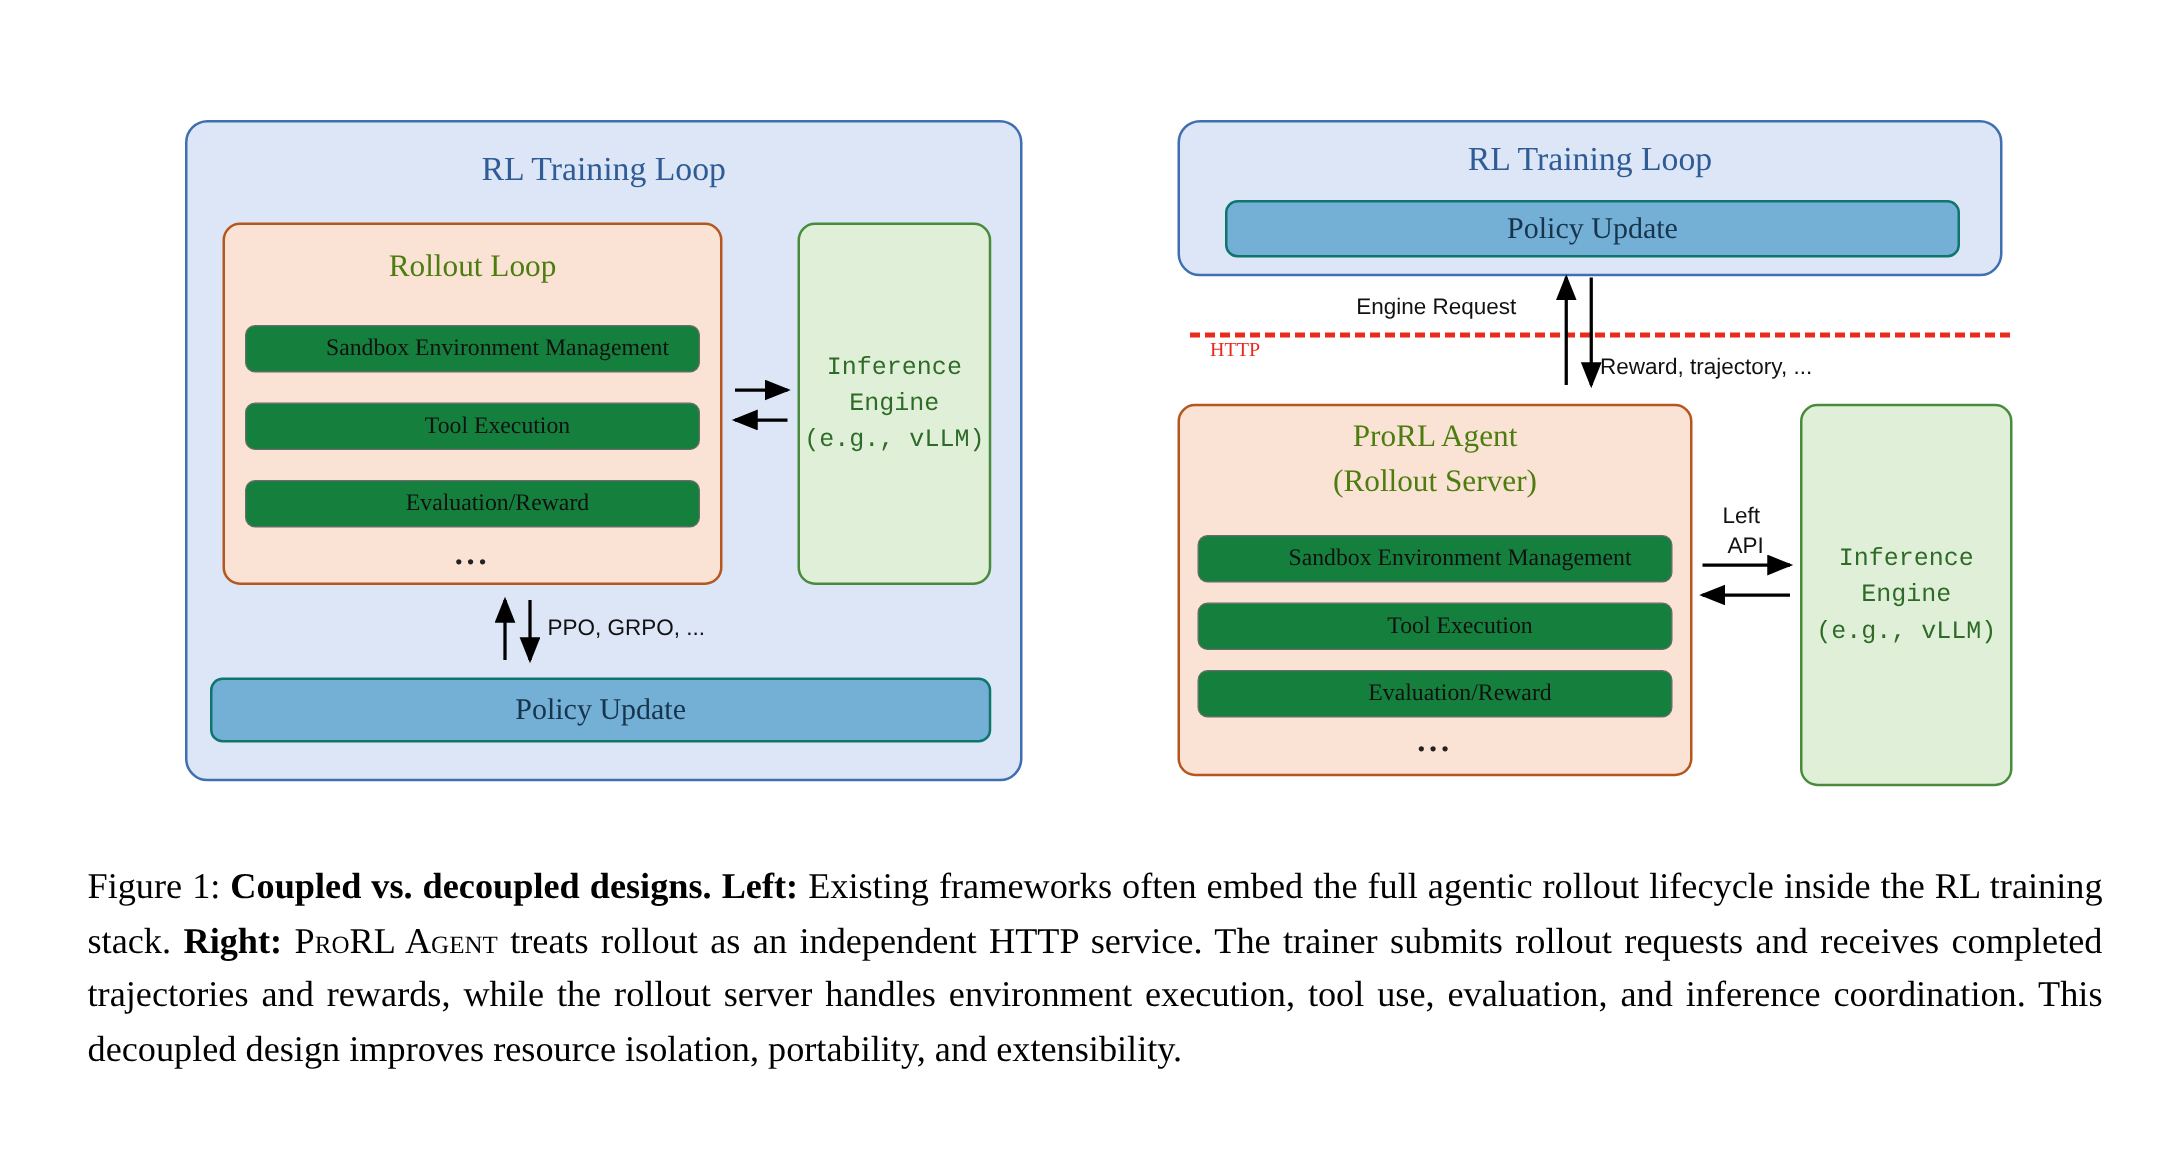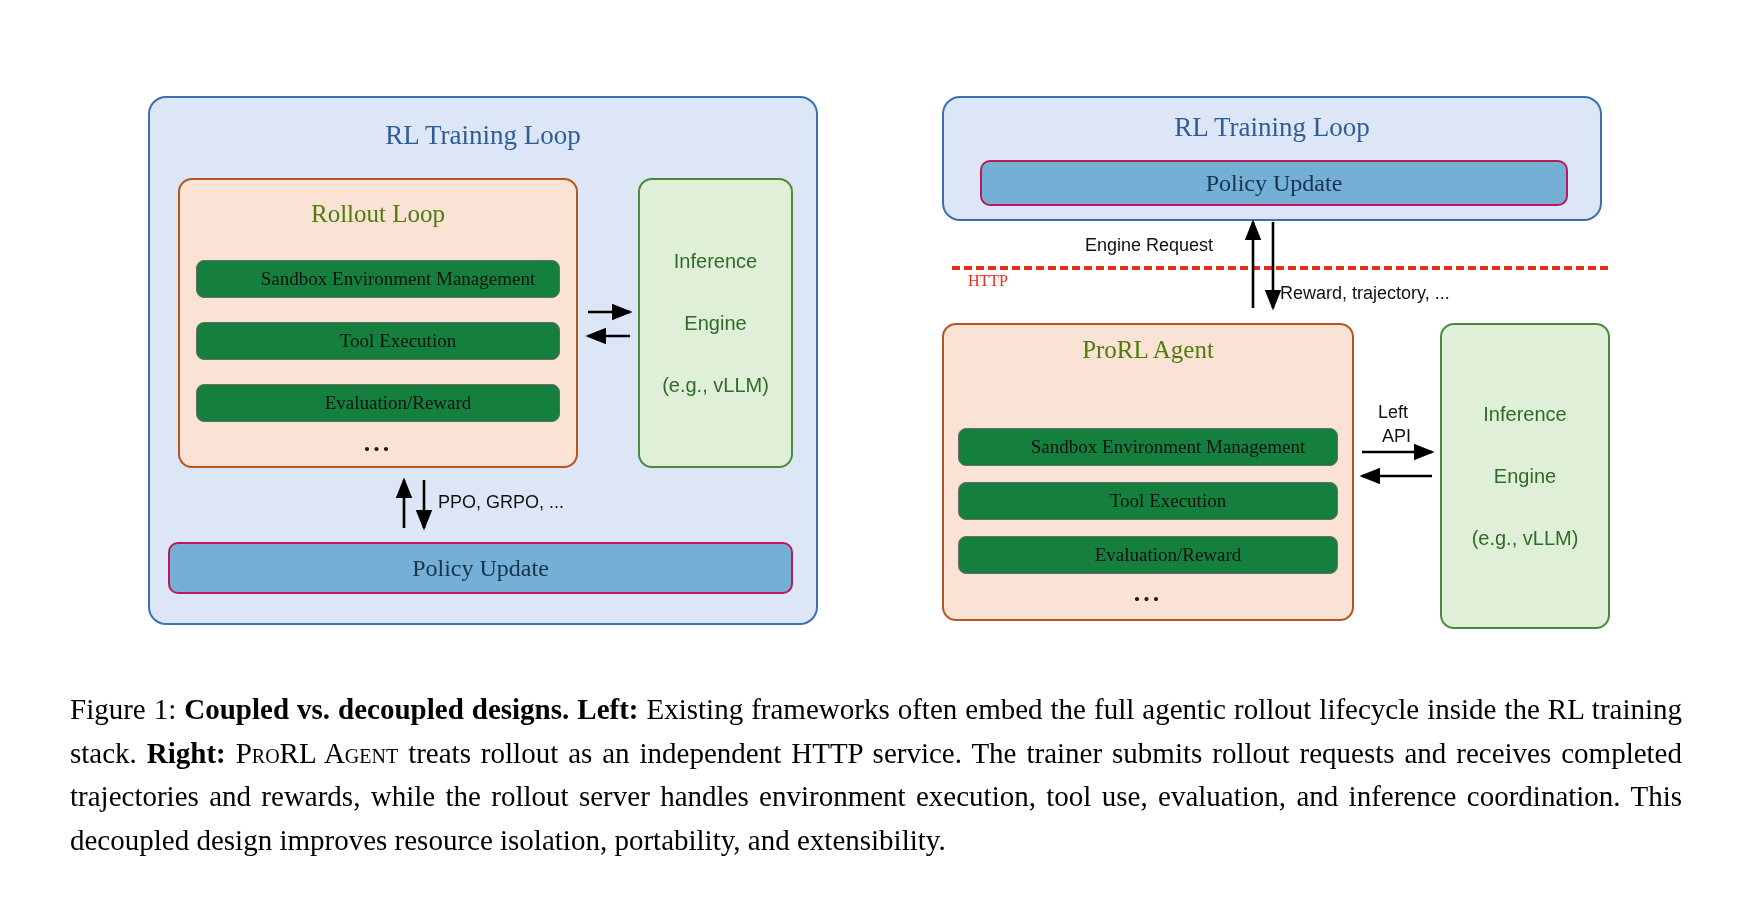--- a/index.html
+++ b/index.html
@@ -70,21 +70,21 @@
     position: absolute;
     text-align: center;
     font-size: 26px;
     font-weight: bold;
     letter-spacing: 3px;
     color: #222;
   }
   .policy-box {
     position: absolute;
     background: #74afd6;
-    border: 2px solid #be185d;
+    border: 2px solid #0f766e;
     border-radius: 10px;
     box-sizing: border-box;
     display: flex;
     align-items: center;
     justify-content: center;
     font-size: 24px;
     color: #17344d;
     font-family: "Liberation Serif", serif;
   }
   .engine-box {
@@ -94,22 +94,21 @@
     border-radius: 14px;
     box-sizing: border-box;
     display: flex;
     flex-direction: column;
     align-items: center;
     justify-content: center;
     color: #2f6b28;
     font-size: 20px;
     line-height: 1.45;
     text-align: center;
-    font-family: Liberation Sans, sans-serif;
-    gap: 33px;
+    font-family: Liberation Mono, monospace;
   }
   .caption-sub {
     position: absolute;
     text-align: center;
     font-size: 23px;
     font-family: "Liberation Sans", sans-serif;
     color: #111;
   }
   .small-label {
     position: absolute;
@@ -195,20 +194,21 @@
 
   <div class="http-label" style="left:968px; top:232px;">HTTP</div>
 
   <div class="small-label" style="left:1085px; top:195px;">Engine Request</div>
 
   <div class="small-label" style="left:1280px; top:243px;">Reward, trajectory, ...</div>
 
   <div class="rollout-box" style="left:942px; top:283px; width:412px; height:298px;"></div>
 
   <div class="rollout-title" style="position:absolute; left:942px; top:296px; width:412px;">ProRL Agent</div>
+  <div class="rollout-title" style="position:absolute; left:942px; top:332px; width:412px;">(Rollout Server)</div>
 
   <div class="inner-item" style="left:958px; top:388px; width:380px; height:38px;">Sandbox Environment Management</div>
   <div class="inner-item" style="left:958px; top:442px; width:380px; height:38px;">Tool Execution</div>
   <div class="inner-item" style="left:958px; top:496px; width:380px; height:38px;">Evaluation/Reward</div>
   <div class="ellipsis" style="left:958px; top:538px; width:380px;">...</div>
 
   <div class="small-label" style="left:1378px; top:362px;">Left</div>
   <div class="small-label" style="left:1382px; top:386px;">API</div>
 
   <div class="engine-box" style="left:1440px; top:283px; width:170px; height:306px;">

